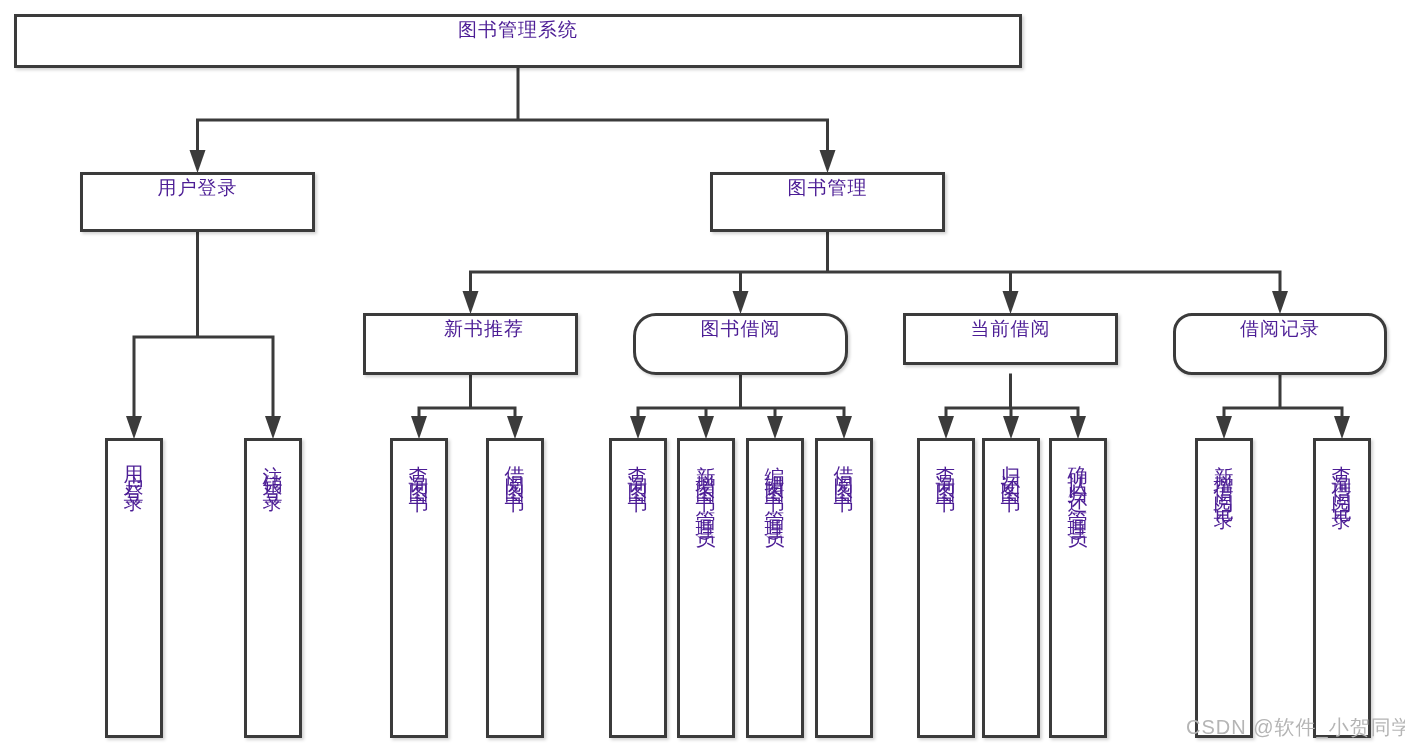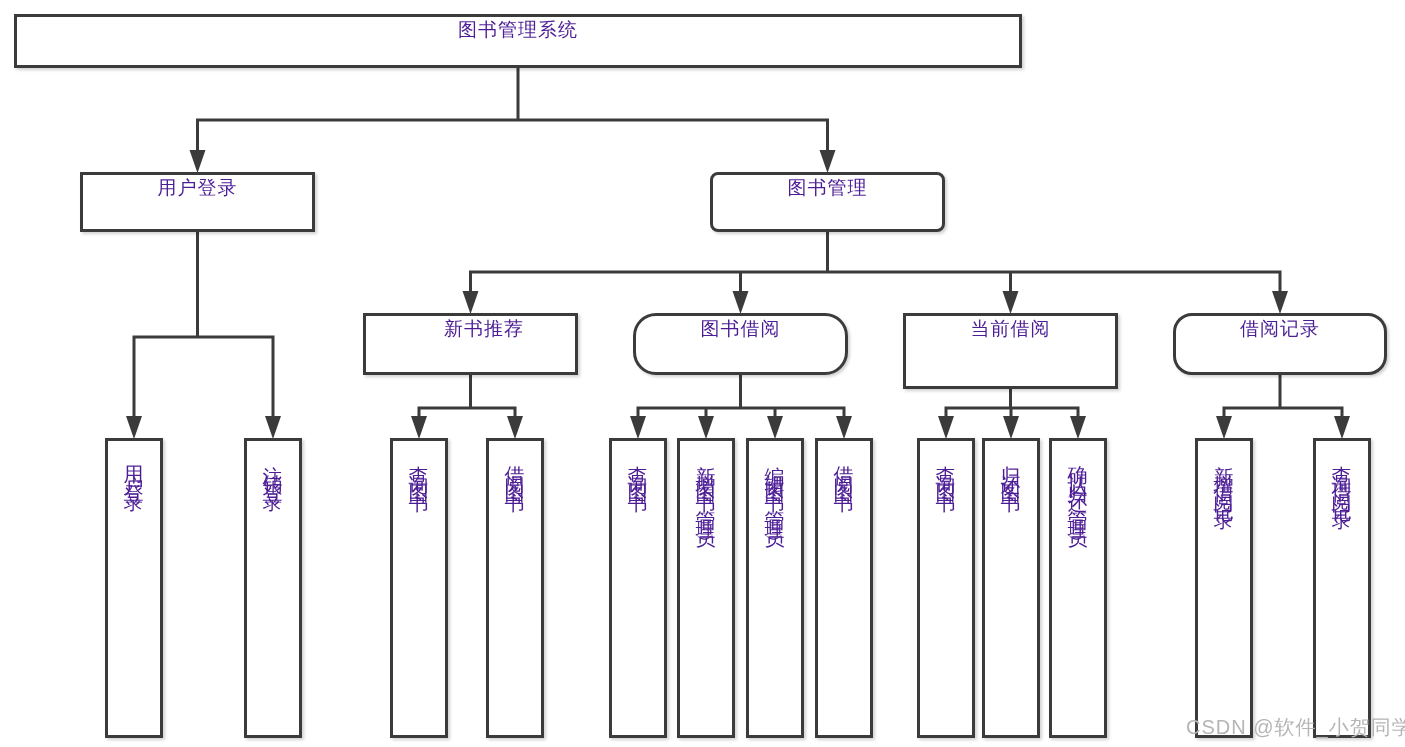--- a/index.html
+++ b/index.html
@@ -95,31 +95,31 @@
       <polygon points="1334,416 1350,416 1342,439" fill="#3b3b3b"></polygon>
     </svg>
 
   <div class="node h" style="left:14px; top:14px; width:1008px; height:54px;">
     <span>图书管理系统</span>
   </div>
 
   <div class="node h" style="left:80px; top:172px; width:235px; height:60px;">
     <span>用户登录</span>
   </div>
-  <div class="node h" style="left:710px; top:172px; width:235px; height:60px;border-radius:8px;">
+  <div class="node h" style="left:710px; top:172px; width:235px; height:60px;">
     <span>图书管理</span>
   </div>
 
   <div class="node h" style="left:363px; top:313px; width:215px; height:62px;padding-left:27px;">
     <span>新书推荐</span>
   </div>
   <div class="node h" style="left:633px; top:313px; width:215px; height:62px;border-radius:23px;">
     <span>图书借阅</span>
   </div>
-  <div class="node h" style="left:903px; top:313px; width:215px; height:76px;">
+  <div class="node h" style="left:903px; top:313px; width:215px; height:52px;">
     <span>当前借阅</span>
   </div>
   <div class="node h" style="left:1173px; top:313px; width:214px; height:62px;border-radius:19px;">
     <span>借阅记录</span>
   </div>
 
   <div class="node v" style="left:105px; top:438px; width:58px; height:300px;">
     <span>用户登录</span>
   </div>
   <div class="node v" style="left:244px; top:438px; width:58px; height:300px;">

